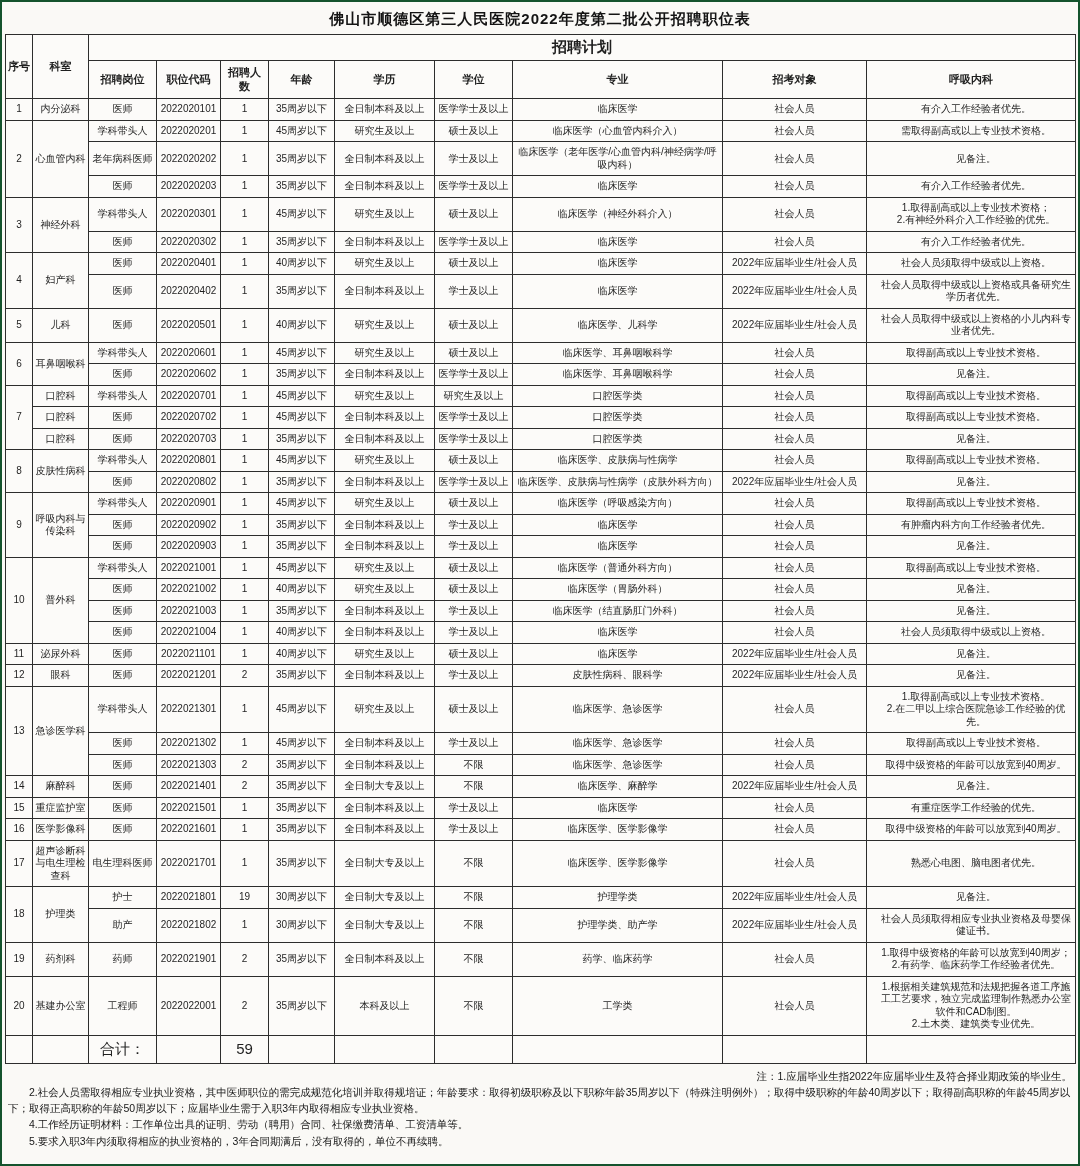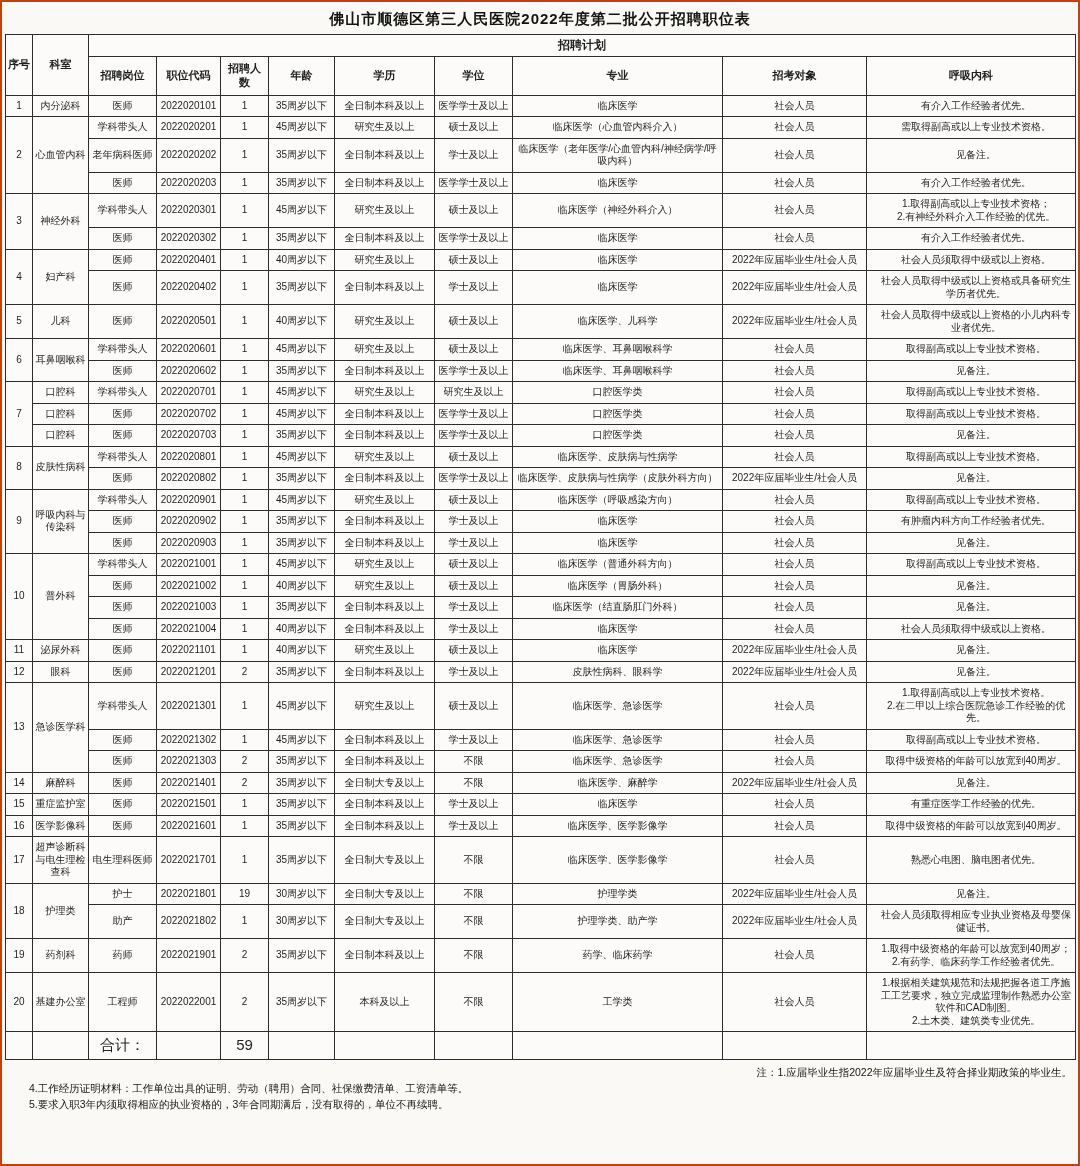--- a/index.html
+++ b/index.html
@@ -1,37 +1,37 @@
 <!DOCTYPE html>
 <html><head>
 <meta charset="utf-8">
 <style>
   * { box-sizing: border-box; margin: 0; padding: 0; }
   html,body { background: #dddcd8; }
   body { font-family: "Liberation Sans", "DejaVu Sans", sans-serif; }
   .page {
     width: 1080px; height: 1166px; margin: 0 auto;
-    background: #faf9f6; border: 2px solid #c2410c;
+    background: #faf9f6; border: 2px solid #14532d;
     padding: 2px 3px 0 3px; overflow: hidden;
   }
   .title {
     text-align: center; font-weight: bold; font-size: 15px;
     color: #141414; padding: 6px 0 5px 0; letter-spacing: 1px;
   }
   table.jobs {
     border-collapse: collapse; table-layout: fixed; width: 1070px;
     background: #fcfbf9;
   }
   .jobs th, .jobs td {
     border: 1px solid #2d2d2d; color: #1f1f1f;
     font-size: 10px; line-height: 1.25; text-align: center;
     vertical-align: middle; padding: 4px 2px; word-break: break-all;
   }
   .jobs thead th { font-weight: bold; font-size: 11px; padding: 5px 2px; }
-  .jobs .banner-th { font-size: 12px; padding: 3px 2px; margin-left: 20px; }
+  .jobs .banner-th { font-size: 15px; padding: 3px 2px; margin-left: 20px; }
   td.c-cond { text-align: center; padding-left: 12px; white-space: pre-line; }
   td.c-code { letter-spacing: 0; }
   td.c-target { padding-left: 1px; padding-right: 1px; margin-left: 16px; }
   .total-row td { height: 26px; font-size: 15px; }
   .notes { padding: 4px 3px 0 3px; font-size: 10.5px; line-height: 1.55; color: #161616; }
   .note { text-indent: 2em; }
   .note-first { text-indent: 0; text-align: right; }
 </style>
 </head>
 <body>
@@ -527,16 +527,17 @@
         <td></td>
         <td></td>
         <td></td>
         <td></td>
       </tr>
     </tbody>
   </table>
 
   <div class="notes">
     <div class="note note-first">注：1.应届毕业生指2022年应届毕业生及符合择业期政策的毕业生。</div>
+    <div class="note">2.社会人员需取得相应专业执业资格，其中医师职位的需完成规范化培训并取得规培证；年龄要求：取得初级职称及以下职称年龄35周岁以下（特殊注明例外）；取得中级职称的年龄40周岁以下；取得副高职称的年龄45周岁以下；取得正高职称的年龄50周岁以下；应届毕业生需于入职3年内取得相应专业执业资格。</div>
     <div class="note">4.工作经历证明材料：工作单位出具的证明、劳动（聘用）合同、社保缴费清单、工资清单等。</div>
     <div class="note">5.要求入职3年内须取得相应的执业资格的，3年合同期满后，没有取得的，单位不再续聘。</div>
   </div>
 </div>
 
 </body></html>

